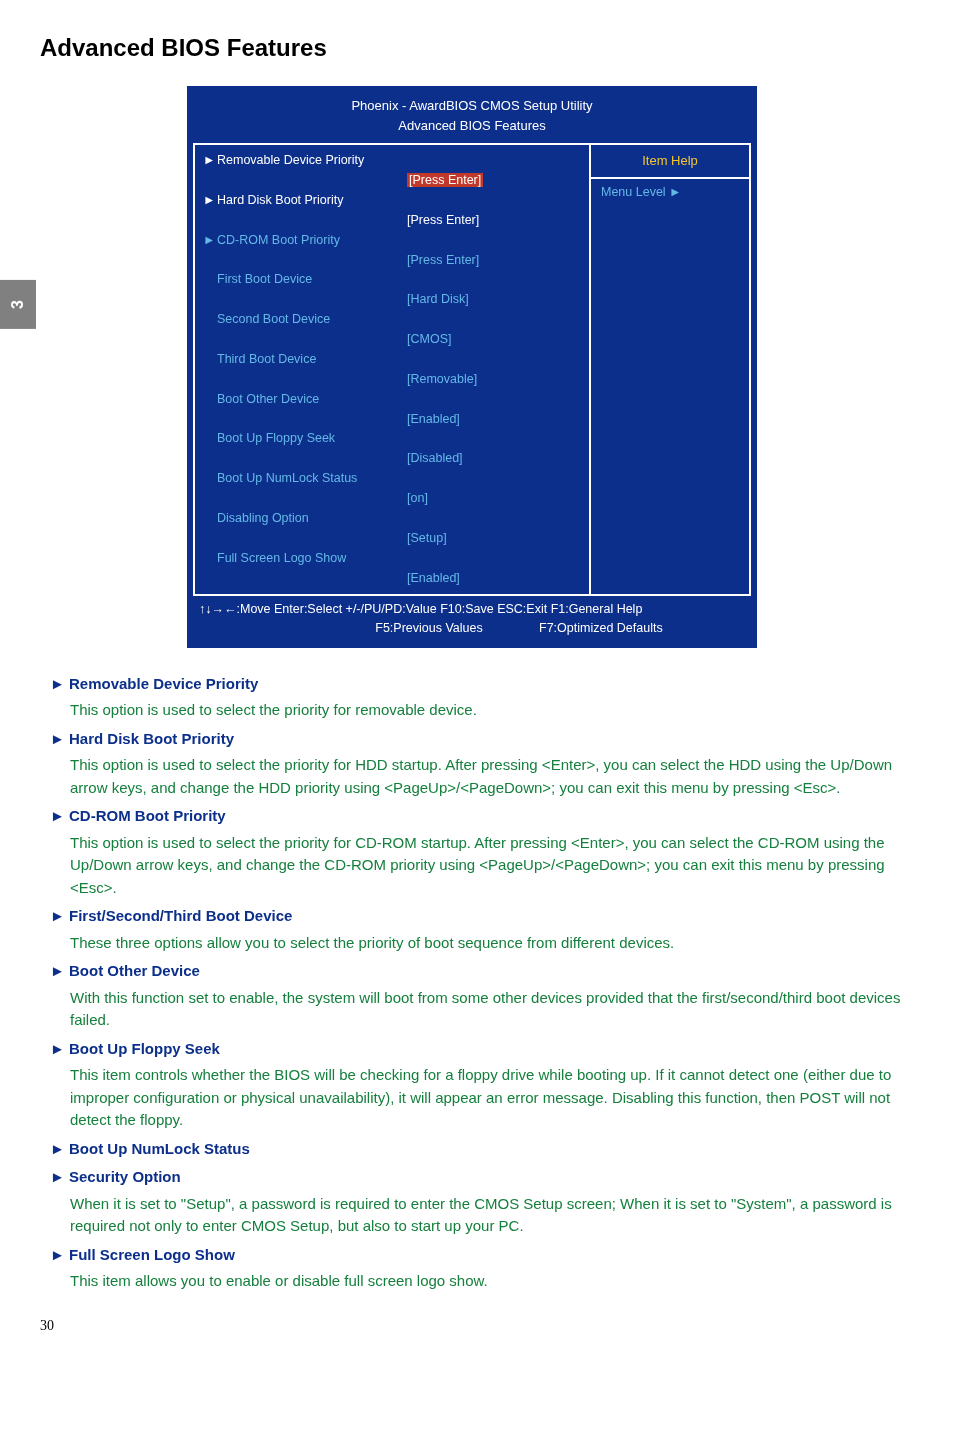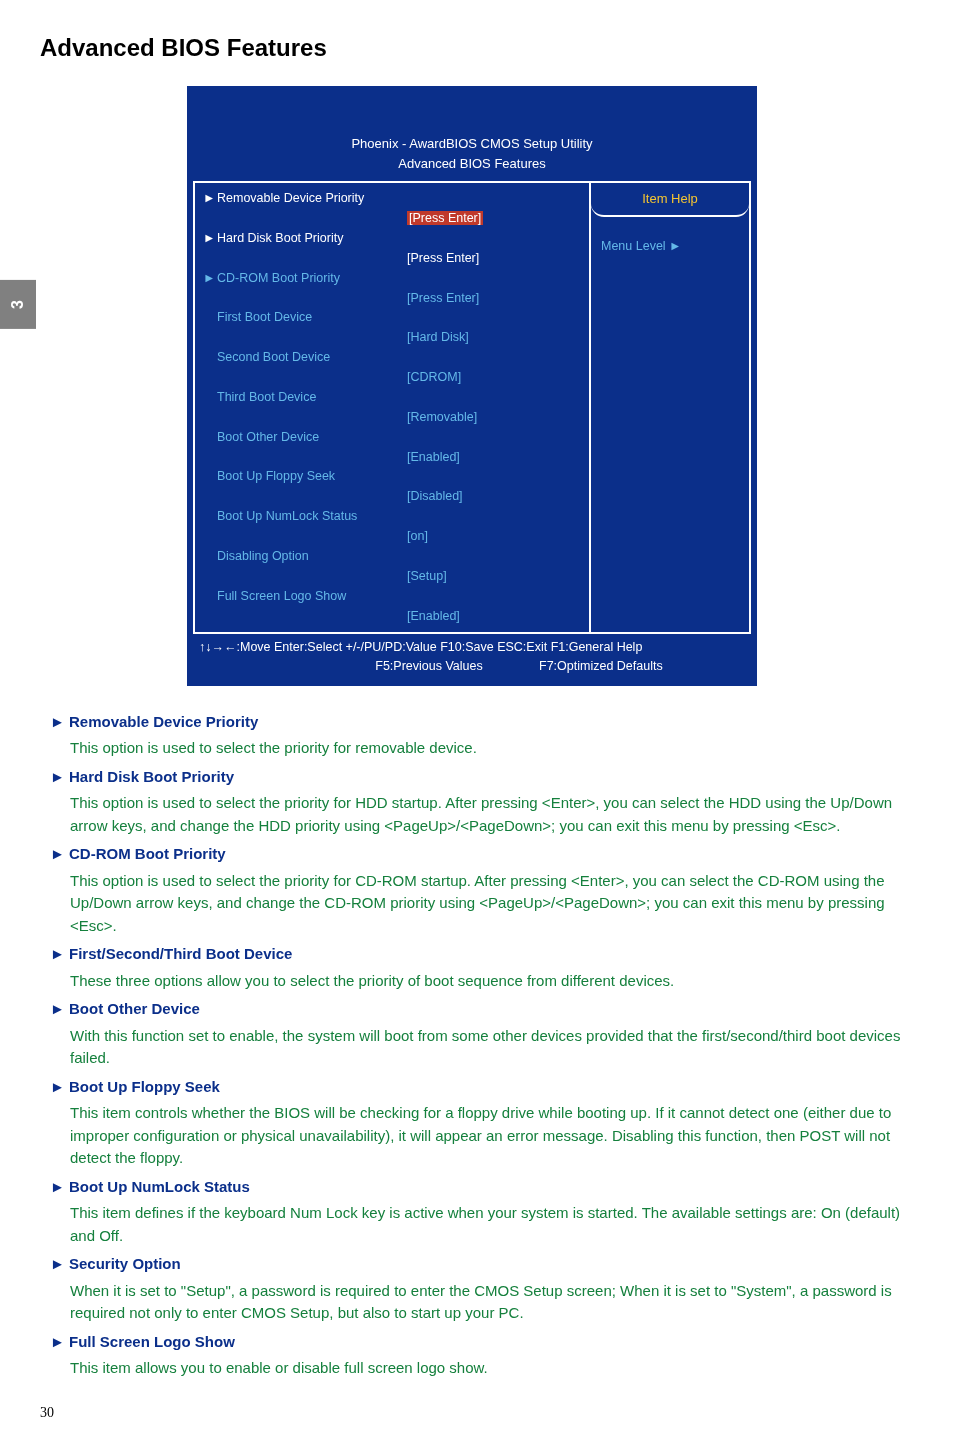--- a/index.html
+++ b/index.html
@@ -36,21 +36,20 @@
     margin: 0 auto 25px auto;
     background: #0b2f8a;
     color: #fff;
     border: 2px solid #0b2f8a;
     padding: 4px;
   }
   .bios-header {
     text-align: center;
     font-size: 13px;
     padding: 4px 0 8px 0;
-    margin-top: 38px;
   }
   .bios-inner {
     display: flex;
     border: 2px solid #fff;
   }
   .bios-left {
     flex: 1;
     padding: 6px 8px;
     font-size: 12.5px;
     line-height: 1.5;
@@ -61,27 +60,26 @@
     border-left: 2px solid #fff;
     display: flex;
     flex-direction: column;
   }
   .bios-right-top {
     border-bottom: 2px solid #fff;
     text-align: center;
     padding: 6px 4px;
     color: #f5c531;
     font-size: 13px;
-    border-radius: 13px;
   }
   .bios-right-bottom {
     flex: 1;
     color: #64b8e8;
     font-size: 12.5px;
-    padding: 20px 10px;
+    padding: 4px 10px;
   }
   .bios-row { display: flex; margin-bottom: 1px; }
   .bios-marker { width: 14px; flex-shrink: 0; }
   .bios-label { width: 190px; flex-shrink: 0; }
   .bios-value { flex: 1; margin-top: 20px; }
   .cyan { color: #64b8e8; }
   .white { color: #fff; }
   .red-bg { background: #c0392b; color:#fff; padding: 0 2px; }
   .bios-footer {
     font-size: 12.5px;
@@ -139,21 +137,21 @@
           <span class="bios-value">[Press Enter]</span>
         </div>
         <div class="bios-row cyan">
           <span class="bios-marker"></span>
           <span class="bios-label">First Boot Device</span>
           <span class="bios-value">[Hard Disk]</span>
         </div>
         <div class="bios-row cyan">
           <span class="bios-marker"></span>
           <span class="bios-label">Second Boot Device</span>
-          <span class="bios-value">[CDROM]</span>
+          <span class="bios-value">[CMOS]</span>
         </div>
         <div class="bios-row cyan">
           <span class="bios-marker"></span>
           <span class="bios-label">Third Boot Device</span>
           <span class="bios-value">[Removable]</span>
         </div>
         <div class="bios-row cyan">
           <span class="bios-marker"></span>
           <span class="bios-label">Boot Other Device</span>
           <span class="bios-value">[Enabled]</span>
@@ -201,20 +199,19 @@
     <div class="item-body">This option is used to select the priority for HDD startup. After pressing &lt;Enter&gt;, you can select the HDD using the Up/Down arrow keys, and change the HDD priority using &lt;PageUp&gt;/&lt;PageDown&gt;; you can exit this menu by pressing &lt;Esc&gt;.</div>
     <div class="item-heading">► CD-ROM Boot Priority</div>
     <div class="item-body">This option is used to select the priority for CD-ROM startup. After pressing &lt;Enter&gt;, you can select the CD-ROM using the Up/Down arrow keys, and change the CD-ROM priority using &lt;PageUp&gt;/&lt;PageDown&gt;; you can exit this menu by pressing &lt;Esc&gt;.</div>
     <div class="item-heading">► First/Second/Third Boot Device</div>
     <div class="item-body">These three options allow you to select the priority of boot sequence from different devices.</div>
     <div class="item-heading">► Boot Other Device</div>
     <div class="item-body">With this function set to enable, the system will boot from some other devices provided that the first/second/third boot devices failed.</div>
     <div class="item-heading">► Boot Up Floppy Seek</div>
     <div class="item-body">This item controls whether the BIOS will be checking for a floppy drive while booting up. If it cannot detect one (either due to improper configuration or physical unavailability), it will appear an error message. Disabling this function, then POST will not detect the floppy.</div>
     <div class="item-heading">► Boot Up NumLock Status</div>
-    <div class="item-body">This item defines if the keyboard Num Lock key is active when your system is started. The available settings are: On (default) and Off.</div>
     <div class="item-heading">► Security Option</div>
     <div class="item-body">When it is set to "Setup", a password is required to enter the CMOS Setup screen; When it is set to "System", a password is required not only to enter CMOS Setup, but also to start up your PC.</div>
     <div class="item-heading">► Full Screen Logo Show</div>
     <div class="item-body">This item allows you to enable or disable full screen logo show.</div>
   </div>
 
 <div class="page-num">30</div>
 
 </body></html>

